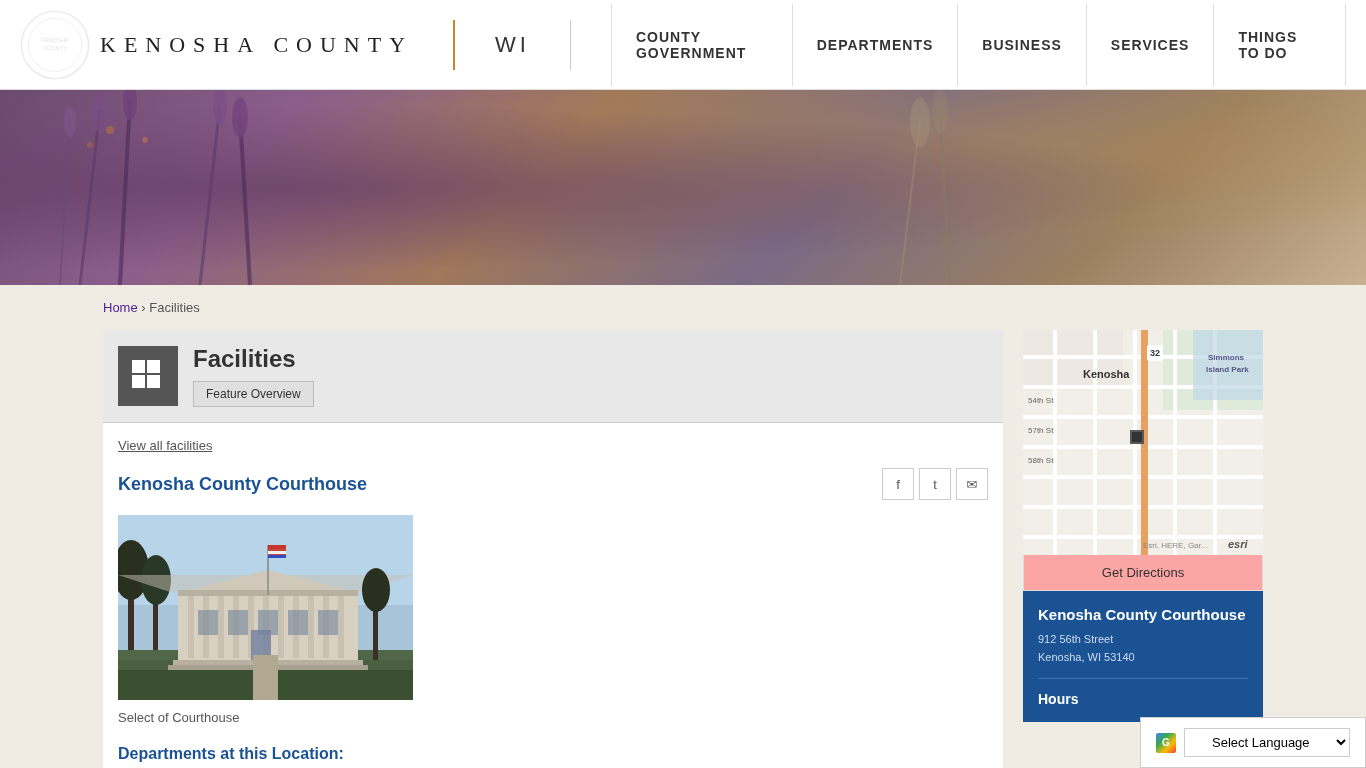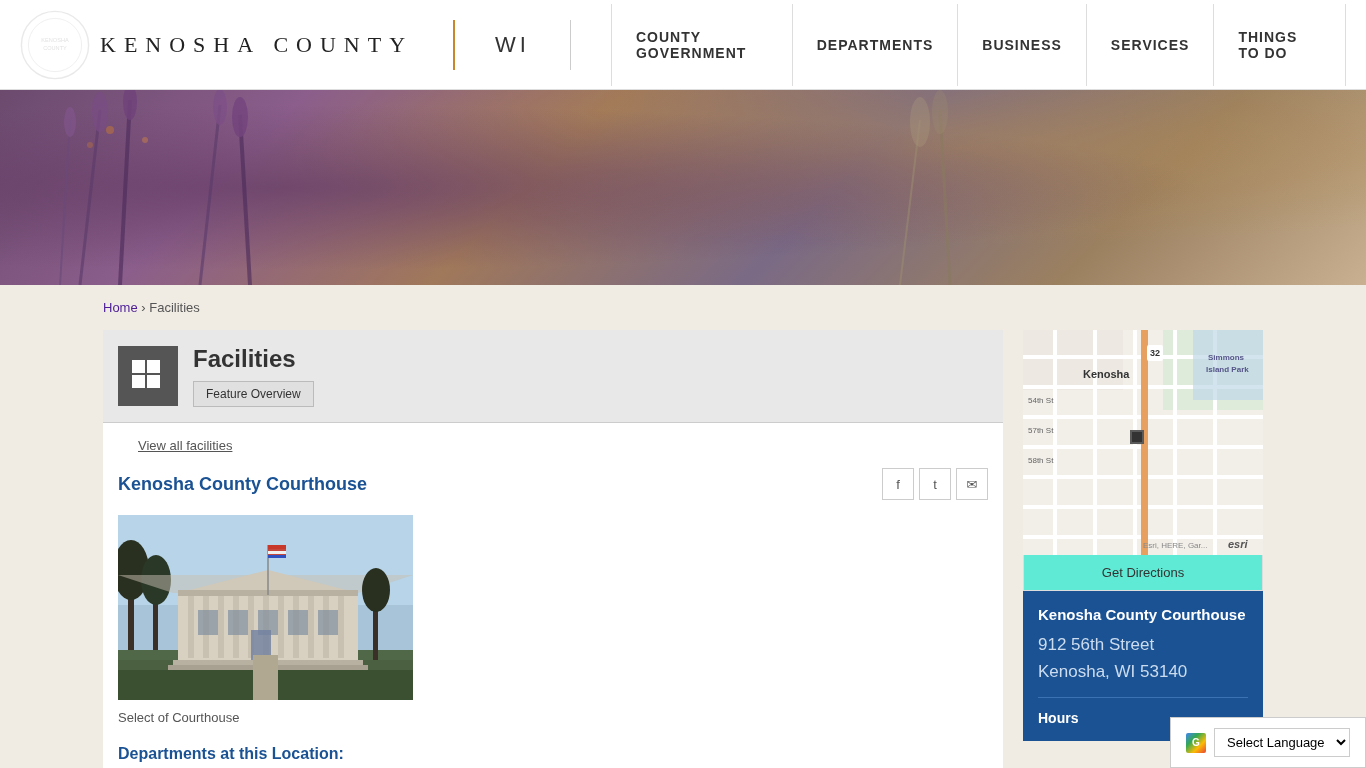--- a/index.html
+++ b/index.html
@@ -206,21 +206,20 @@
     #facility-content {
       padding: 15px 15px;
     }
     #view-all-link {
       font-size: 13px;
       color: #555;
       text-decoration: underline;
       cursor: pointer;
       display: block;
       margin-bottom: 15px;
-      margin-left: 20px;
     }
     #facility-title-row {
       display: flex;
       align-items: center;
       justify-content: space-between;
       margin-bottom: 15px;
     }
     #facility-name {
       font-size: 18px;
       color: #1a5294;
@@ -281,42 +280,42 @@
       height: 100%;
       background: #f2efe9;
       position: relative;
     }
 
     #get-directions-btn {
       display: block;
       width: 100%;
       padding: 10px;
       text-align: center;
-      background: #5eead4;
+      background: #fca5a5;
       border: 1px solid #ddd;
       border-top: none;
       font-size: 13px;
       color: #333;
       cursor: pointer;
     }
 
     #info-panel {
       background: #1a5294;
       color: #fff;
       padding: 15px;
       margin-top: 0;
     }
     #info-facility-name {
       font-size: 15px;
       font-weight: bold;
       color: #fff;
       margin-bottom: 8px;
     }
     #info-address {
-      font-size: 17px;
+      font-size: 11px;
       color: #ccdcee;
       line-height: 1.6;
     }
     #info-divider {
       border: none;
       border-top: 1px solid #3a72b4;
       margin: 12px 0;
     }
     #hours-heading {
       font-size: 14px;
@@ -346,21 +345,21 @@
       display: flex;
       align-items: center;
       justify-content: center;
       color: #fff;
       font-size: 10px;
       font-weight: bold;
       flex-shrink: 0;
     }
     #translate-select {
       border: 1px solid #ccc;
-      padding: 5px 8px;
+      padding: 5px 23px;
       font-size: 13px;
       background: #fff;
       cursor: pointer;
     }
 
     
     #building-svg {
       width: 100%;
       height: 100%;
     }

